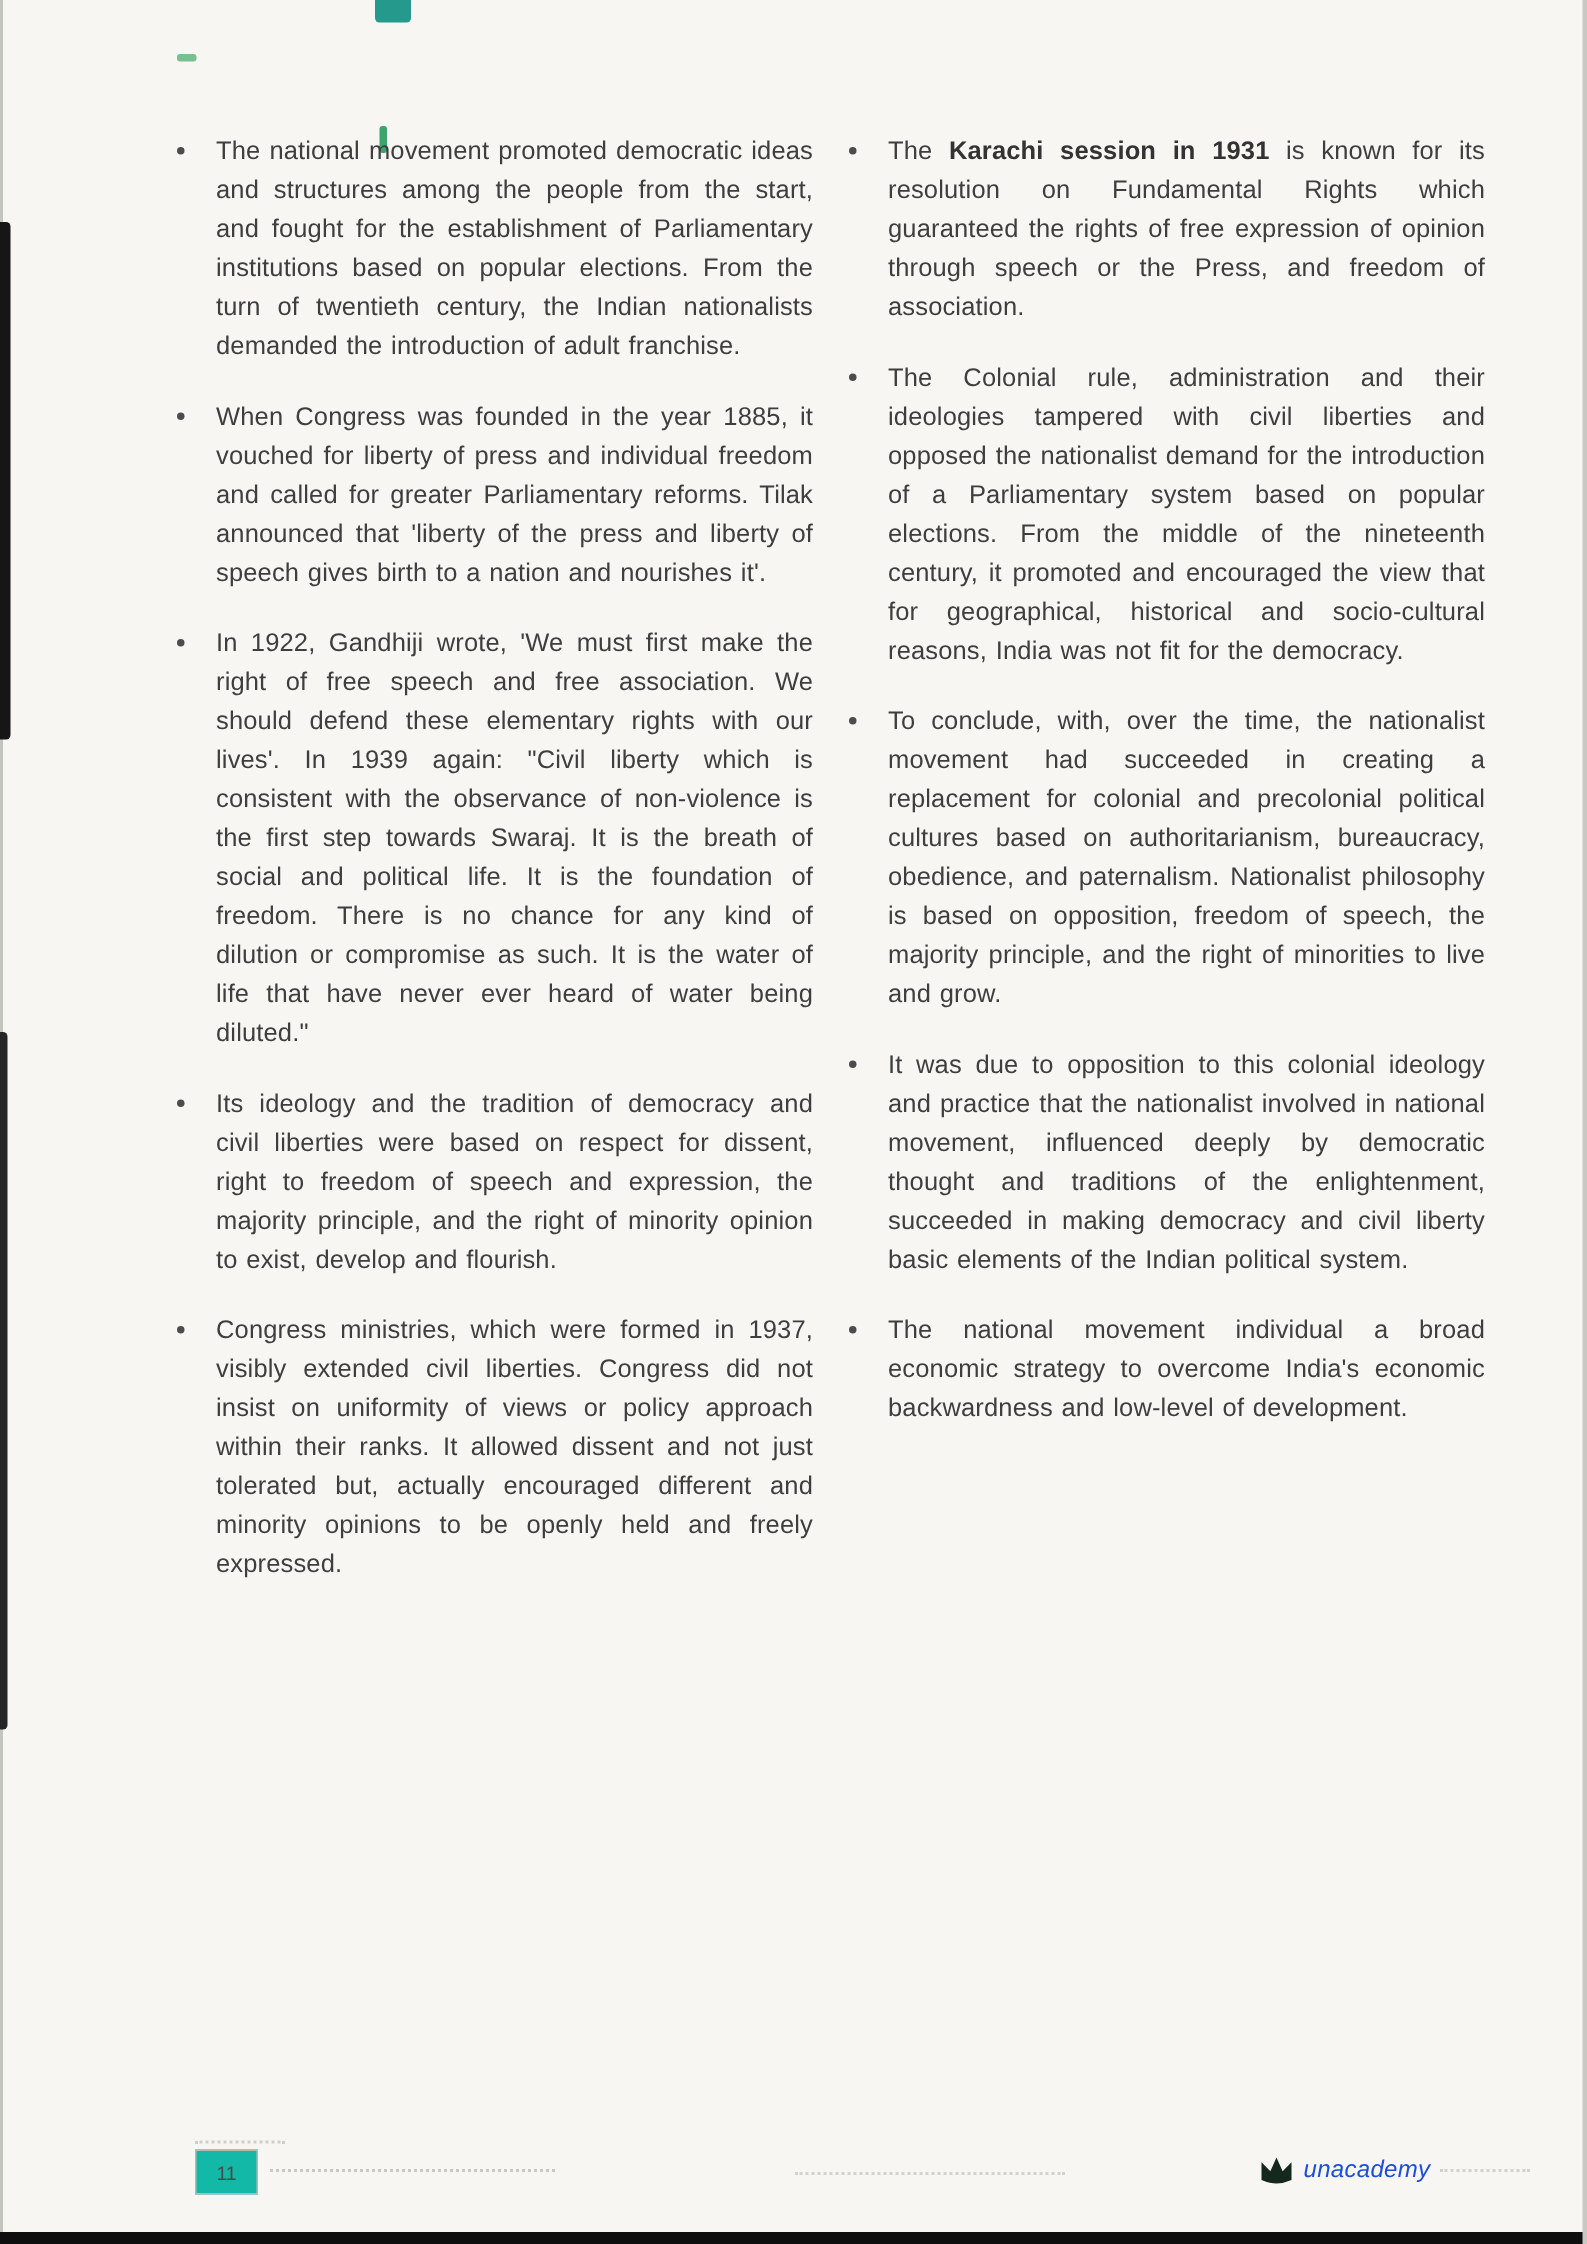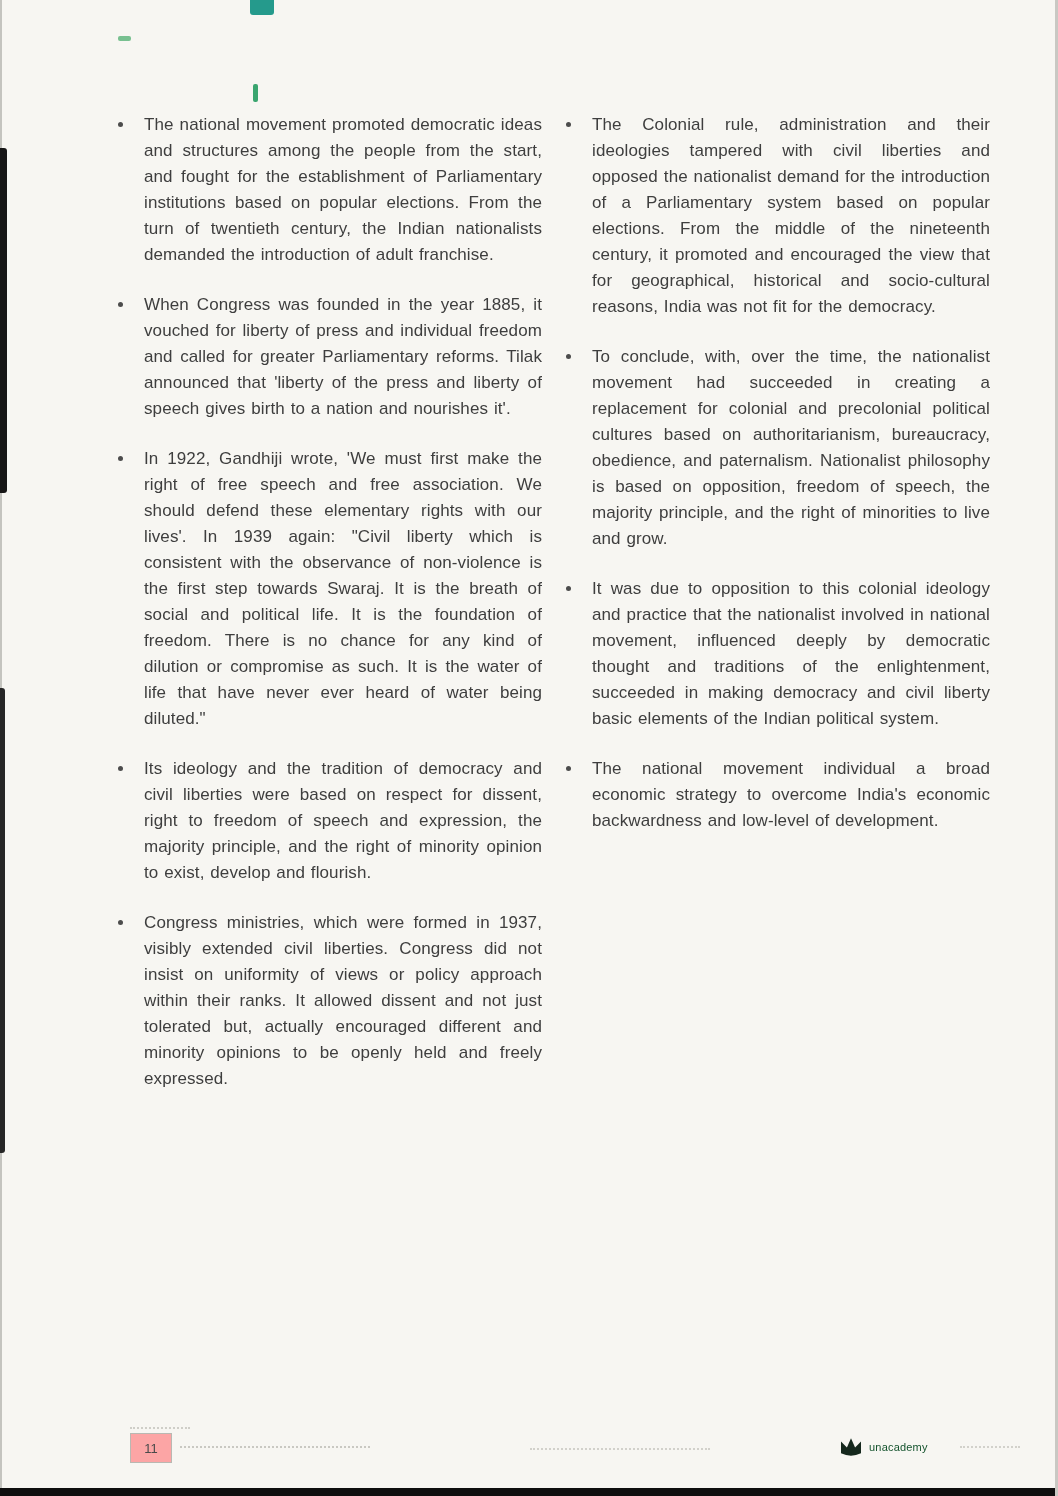--- a/index.html
+++ b/index.html
@@ -27,21 +27,21 @@
   .dotted-noise-1 { left: 180px; top: 1446px; width: 190px; border-top: 2px dotted #c9c8c2; }
   .dotted-noise-2 { left: 530px; top: 1448px; width: 180px; border-top: 2px dotted #d2d1cb; }
   .dotted-noise-3 { left: 960px; top: 1446px; width: 60px; border-top: 2px dotted #d2d1cb; }
   .dotted-noise-4 { left: 130px; top: 1427px; width: 60px; border-top: 2px dotted #cfceC8; }
 
   
   .col { position: absolute; top: 88px; width: 430px; }
   .col-left  { left: 112px; }
   .col-right { left: 560px; }
 
-  .bullet { display: flex; margin-bottom: 21px; margin-top: 24px; }
+  .bullet { display: flex; margin-bottom: 21px; }
   .marker {
     flex: 0 0 32px;
     position: relative;
   }
   .marker::after {
     content: "";
     position: absolute;
     left: 6px; top: 10px;
     width: 5px; height: 5px;
     border-radius: 50%;
@@ -67,40 +67,41 @@
   }
 
   
   .page-num-box {
     position: absolute;
     left: 130px;
     top: 1433px;
     width: 42px;
     height: 30px;
     border: 1px solid #b9b8b2;
-    background: #fca5a5;
+    background: #14b8a6;
     display: flex;
     align-items: center;
     justify-content: center;
     font-size: 13px;
     color: #4a4a4a;
   }
   .brand {
     position: absolute;
     left: 840px;
     top: 1437px;
     display: flex;
     align-items: center;
     gap: 7px;
   }
   .brand-text {
-    font-size: 11px;
+    font-size: 16px;
     font-weight: 500;
-    color: #14532d;
+    color: #1d4ed8;
     letter-spacing: .2px;
+    font-style: italic;
   }
   .brand-icon { width: 22px; height: 20px; display: block; }
 </style>
 </head>
 <body>
 
 <div class="page">
 
   <div class="artifact edge-line-left"></div>
   <div class="artifact ink-bar-1"></div>
@@ -134,20 +135,24 @@
     </div>
     <div class="bullet">
       <span class="marker"></span>
       <p class="btext">Congress ministries, which were formed in 1937, visibly extended civil liberties. Congress did not insist on uniformity of views or policy approach within their ranks. It allowed dissent and not just tolerated but, actually encouraged different and minority opinions to be openly held and freely expressed.</p>
     </div>
   </div>
 
   <div class="col col-right">
     <div class="bullet">
       <span class="marker"></span>
+      <p class="btext"><span>The </span><b>Karachi session in 1931</b><span> is known for its resolution on Fundamental Rights which guaranteed the rights of free expression of opinion through speech or the Press, and freedom of association.</span></p>
+    </div>
+    <div class="bullet">
+      <span class="marker"></span>
       <p class="btext">The Colonial rule, administration and their ideologies tampered with civil liberties and opposed the nationalist demand for the introduction of a Parliamentary system based on popular elections. From the middle of the nineteenth century, it promoted and encouraged the view that for geographical, historical and socio-cultural reasons, India was not fit for the democracy.</p>
     </div>
     <div class="bullet">
       <span class="marker"></span>
       <p class="btext">To conclude, with, over the time, the nationalist movement had succeeded in creating a replacement for colonial and precolonial political cultures based on authoritarianism, bureaucracy, obedience, and paternalism. Nationalist philosophy is based on opposition, freedom of speech, the majority principle, and the right of minorities to live and grow.</p>
     </div>
     <div class="bullet">
       <span class="marker"></span>
       <p class="btext">It was due to opposition to this colonial ideology and practice that the nationalist involved in national movement, influenced deeply by democratic thought and traditions of the enlightenment, succeeded in making democracy and civil liberty basic elements of the Indian political system.</p>
     </div>

